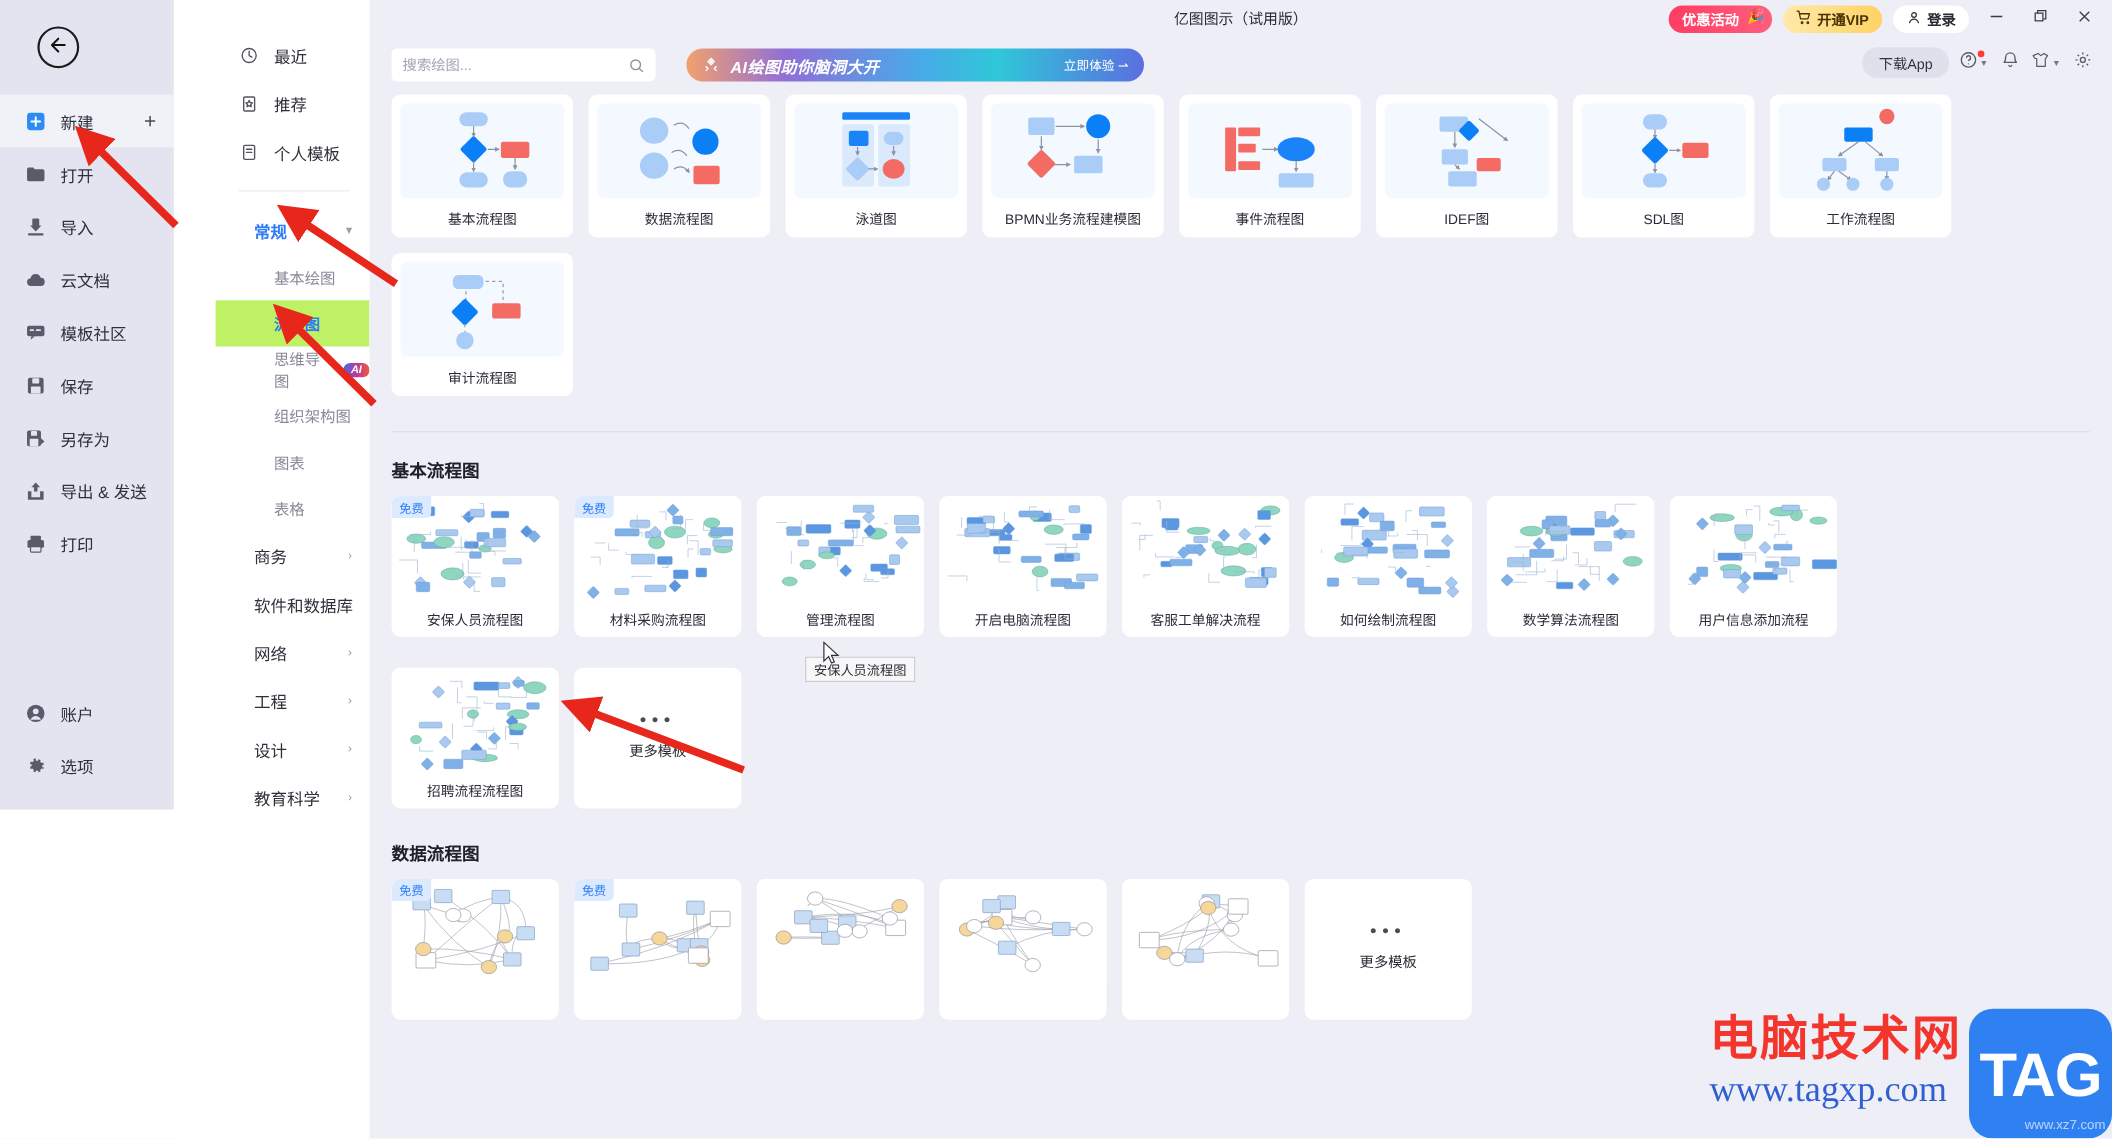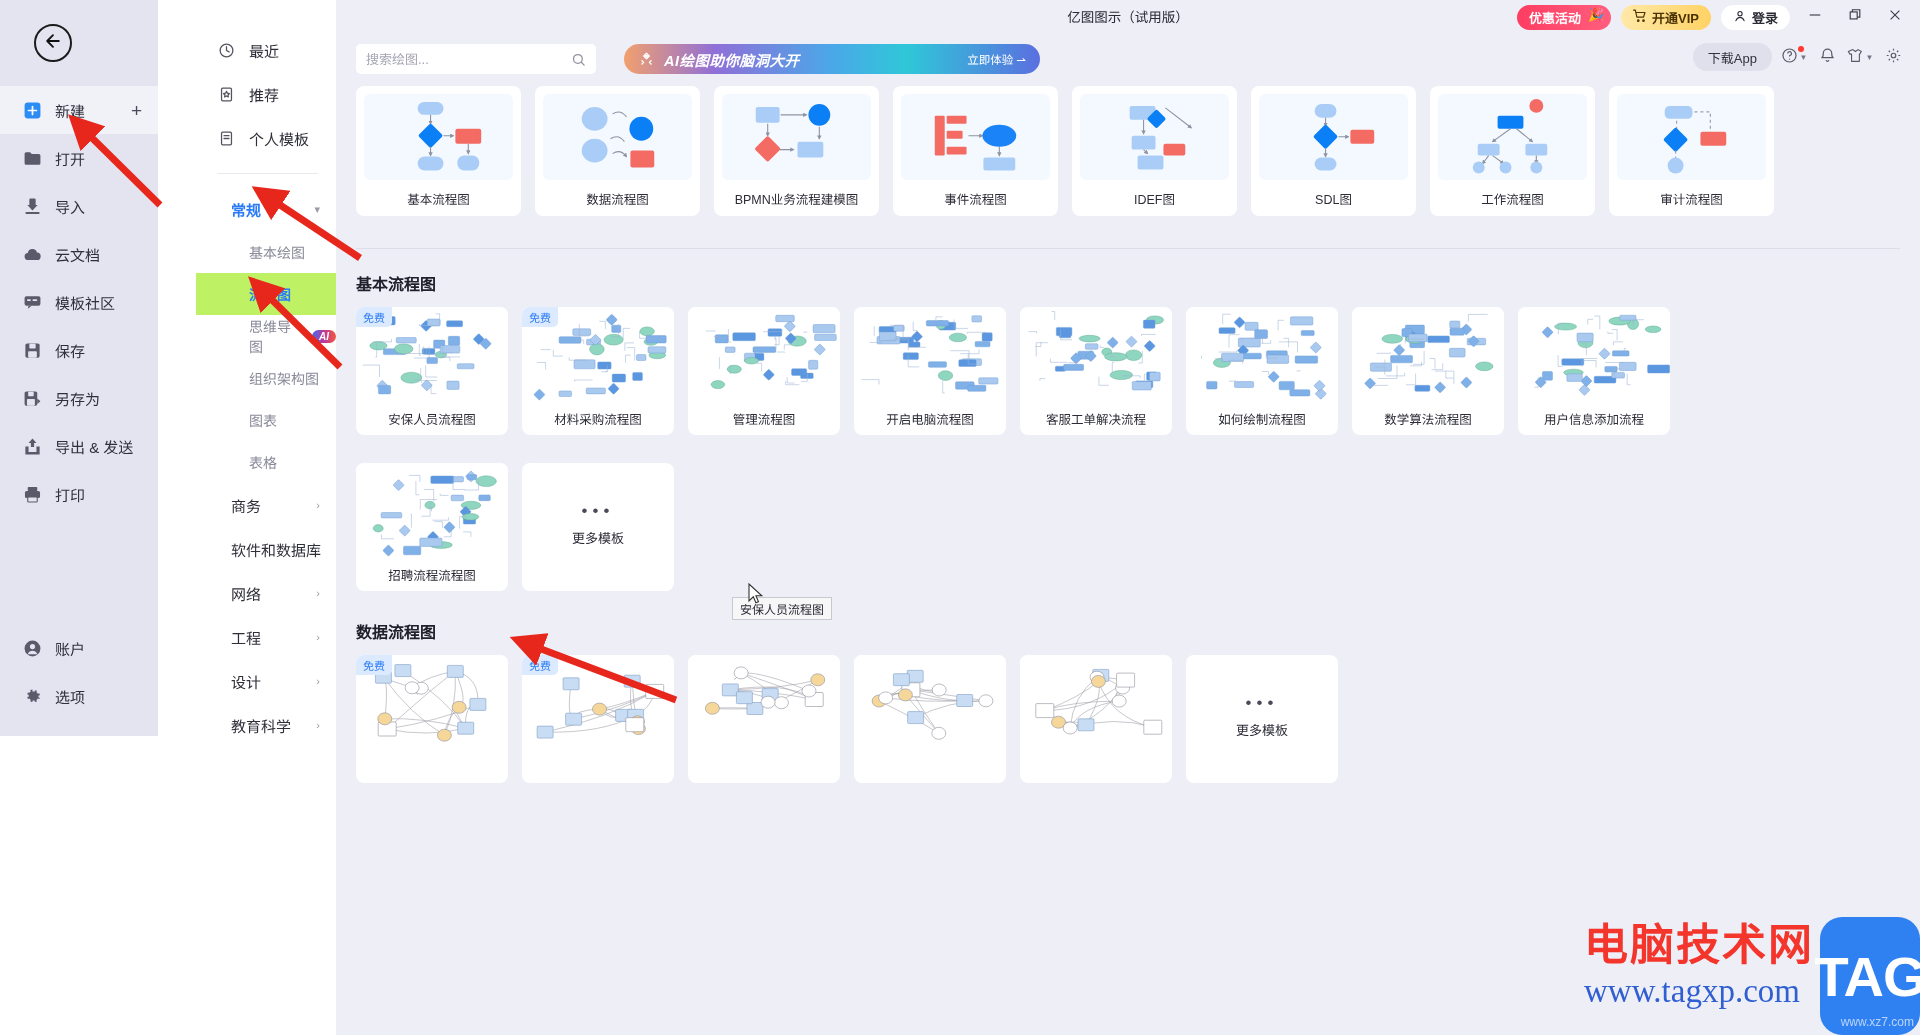--- a/index.html
+++ b/index.html
@@ -158,21 +158,21 @@
 
   
   .arrows { position: absolute; inset: 0; pointer-events: none; z-index: 60; }
 
   
   .watermark { position: absolute; right: 0px; bottom: 0px; z-index: 70; display: flex; align-items: flex-start; }
   .wm-text { display: flex; flex-direction: column; align-items: flex-start; padding: 6px 4px 0 8px; }
   .wm-cn { font-family: "DejaVu Sans", sans-serif; font-weight: bold; font-size: 44px; color: #f3352c; line-height: 1; letter-spacing: 2px; }
   .wm-url { font-family: "Liberation Serif", serif; font-size: 33px; color: #2f5fd0; line-height: 1.1; margin-top: 6px; }
   .wm-logo {
-    width: 100px; height: 118px; border-radius: 22px; background: #2f80f0;
+    width: 130px; height: 118px; border-radius: 22px; background: #2f80f0;
     display: flex; align-items: center; justify-content: center; position: relative; margin-left: 2px;
   }
   .wm-logo .tg { color: #fff; font-weight: bold; font-size: 56px; font-family: "Liberation Sans", sans-serif; letter-spacing: -1px; }
   .wm-sub { position: absolute; bottom: 6px; right: 6px; color: #cfe2ff; font-size: 12px; opacity: .85; }
 </style>
 </head>
 <body>
 
 <div class="app">
 
@@ -570,20 +570,40 @@
                     <polygon points="0,0 4,2 0,4" fill="#8d93a1"></polygon>
                   </marker>
                 </defs>
                 <ellipse cx="52" cy="25" rx="13" ry="12" fill="#a9cdf7"></ellipse>
                 <ellipse cx="52" cy="57" rx="13" ry="12" fill="#a9cdf7"></ellipse>
                 <ellipse cx="99" cy="35" rx="12" ry="12" fill="#0b7ff5"></ellipse>
                 <rect x="88" y="57" width="24" height="17" rx="2" fill="#f46b64"></rect>
                 <path d="M70 20q8-5 14 3M68 45q8-5 14 3M70 60q8-5 14 3" stroke="#8d93a1" fill="none" stroke-width="1.1" marker-end="url(#m1)"></path>
               </svg></div>
             <div class="tlabel">数据流程图</div>
+          </div>
+          <div class="tcard">
+            <div class="thumb"><svg viewBox="0 0 150 86">
+                <defs>
+                  <marker id="m2" markerWidth="4" markerHeight="4" refX="3" refY="2" orient="auto">
+                    <polygon points="0,0 4,2 0,4" fill="#8d93a1"></polygon>
+                  </marker>
+                </defs>
+                <rect x="44" y="8" width="62" height="7" rx="1.5" fill="#1a83f7"></rect>
+                <rect x="44" y="19" width="29" height="57" rx="2" fill="#dbe9fd"></rect>
+                <rect x="77" y="19" width="29" height="57" rx="2" fill="#dbe9fd"></rect>
+                <rect x="50" y="25" width="18" height="14" rx="2" fill="#1a83f7"></rect>
+                <rect x="82" y="26" width="18" height="12" rx="6" fill="#a9cdf7"></rect>
+                <line x1="58" y1="40" x2="58" y2="47" stroke="#8d93a1" stroke-width="1.1" marker-end="url(#m2)"></line>
+                <line x1="91" y1="39" x2="91" y2="47" stroke="#8d93a1" stroke-width="1.1" marker-end="url(#m2)"></line>
+                <rect x="50" y="52" width="16" height="16" rx="2" fill="#a9cdf7" transform="rotate(45 58 60)"></rect>
+                <line x1="68" y1="60" x2="76" y2="60" stroke="#8d93a1" stroke-width="1.1" marker-end="url(#m2)"></line>
+                <ellipse cx="91" cy="60" rx="10" ry="9" fill="#f46b64"></ellipse>
+              </svg></div>
+            <div class="tlabel">泳道图</div>
           </div>
           <div class="tcard">
             <div class="thumb"><svg viewBox="0 0 150 86">
                 <defs>
                   <marker id="m3" markerWidth="4" markerHeight="4" refX="3" refY="2" orient="auto">
                     <polygon points="0,0 4,2 0,4" fill="#8d93a1"></polygon>
                   </marker>
                 </defs>
                 <rect x="34" y="13" width="24" height="16" rx="2" fill="#a9cdf7"></rect>
                 <circle cx="98" cy="21" r="11" fill="#0b7ff5"></circle>

